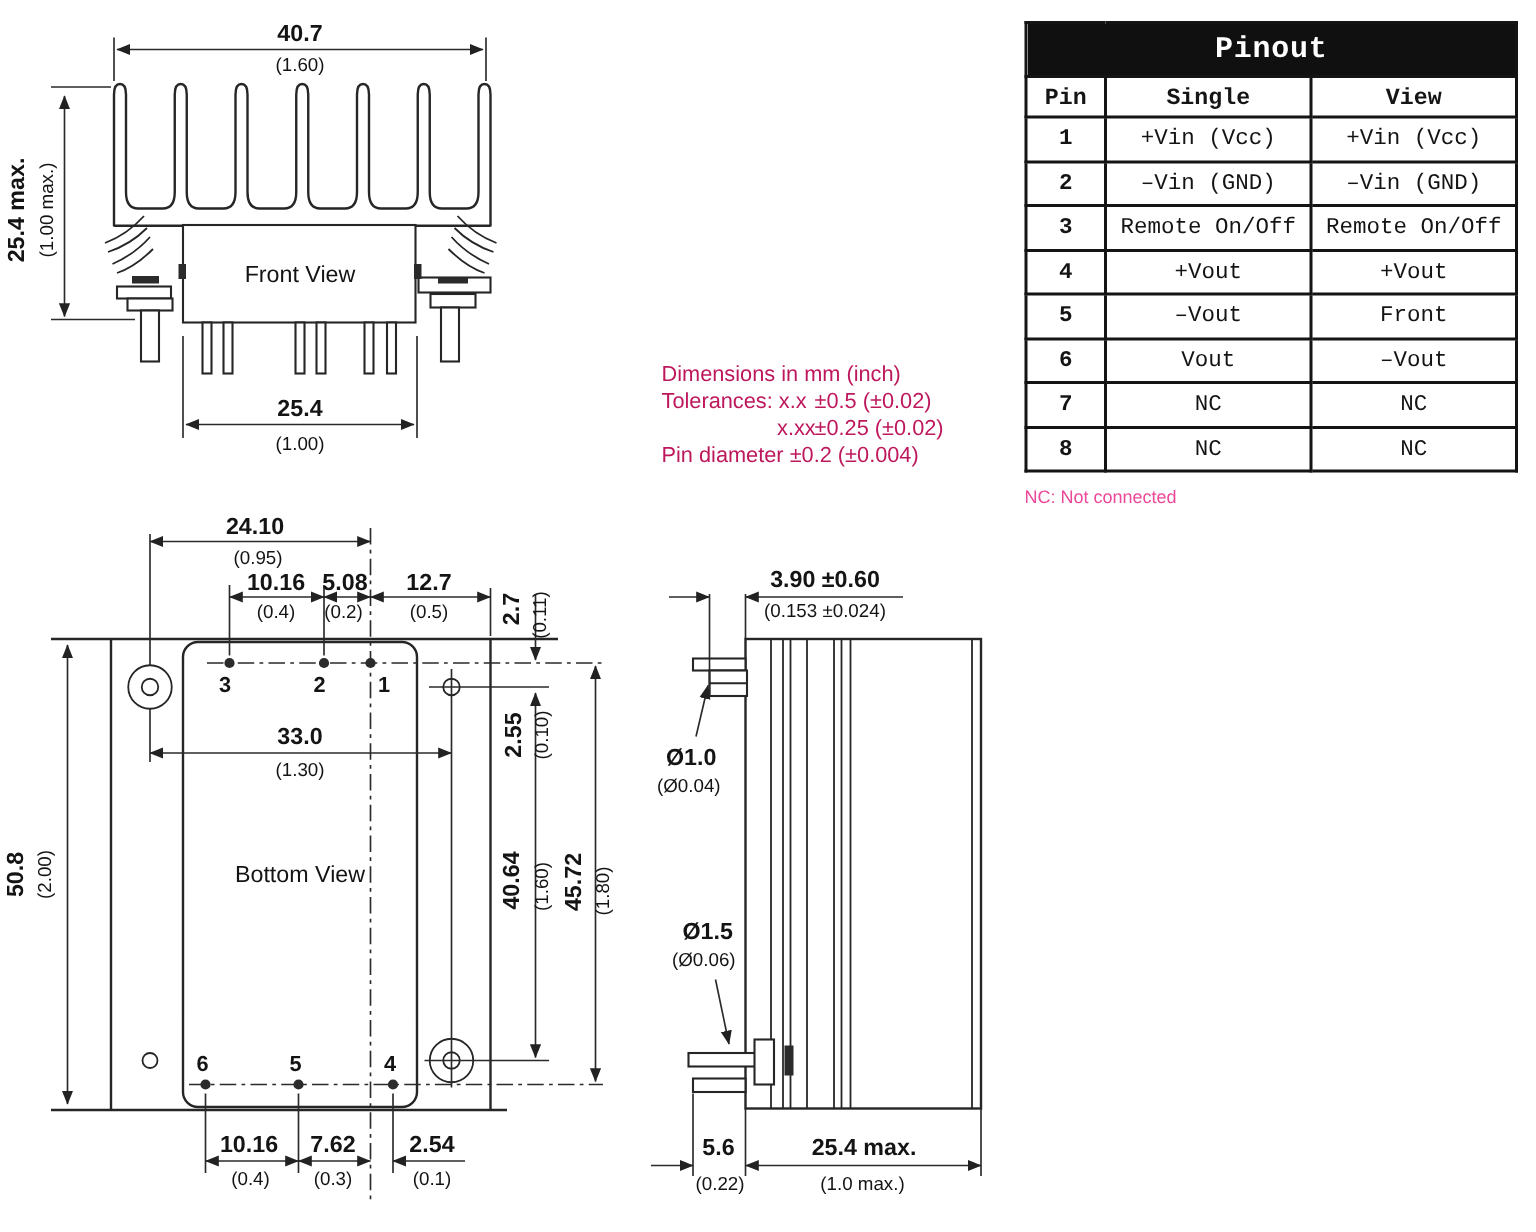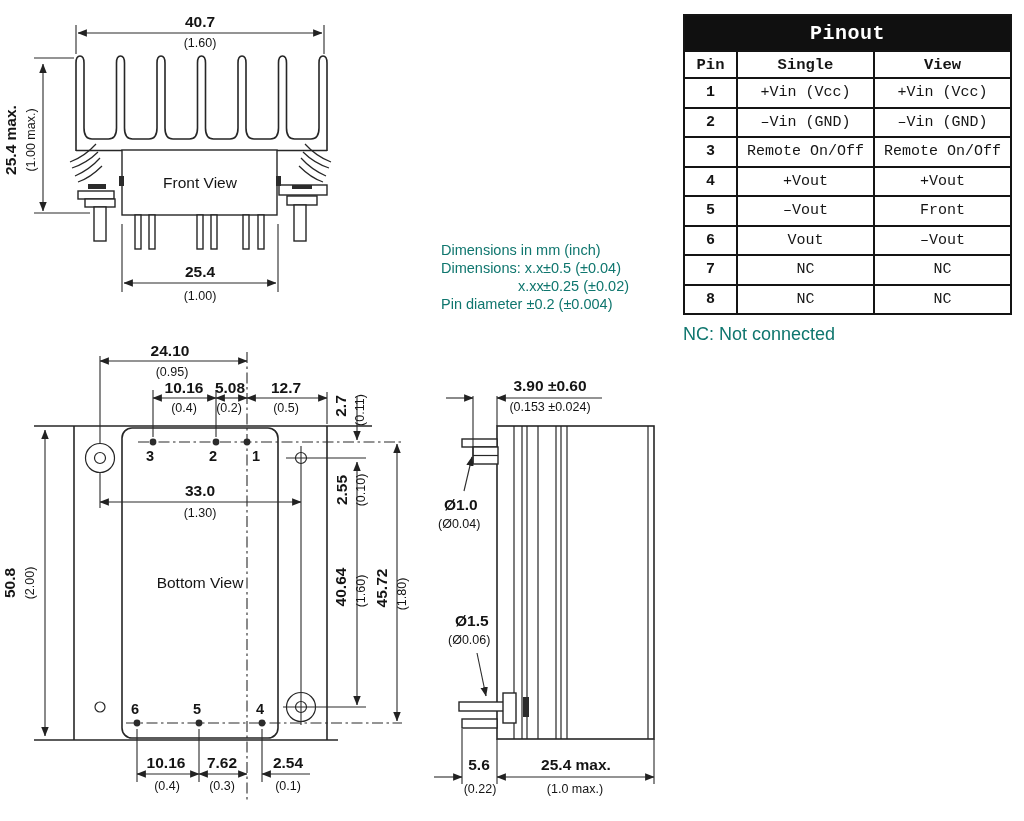--- a/index.html
+++ b/index.html
@@ -24,22 +24,22 @@
   
   #pinout{
     position:absolute;left:683px;top:14px;width:327px;
     border-collapse:collapse;text-align:center;table-layout:fixed;
     font-family:Liberation Mono, monospace;
   }
   #pinout th,#pinout td{border:2px solid #141414;overflow:hidden;white-space:nowrap;}
   #pinout .ttl{background:#101010;color:#ffffff;font-size:20px;font-weight:700;height:32px;letter-spacing:.5px;}
   #pinout .ch{font-size:15.5px;font-weight:700;height:23px;margin-left:32px;}
   #pinout td{font-size:15px;font-weight:400;height:25.5px;color:#141414;}
-  .note{position:absolute;font-size:14.5px;color:#0f766e;white-space:nowrap;}
-  #footnote{position:absolute;left:683px;top:324px;font-size:18px;color:#0f766e;}
+  .note{position:absolute;font-size:14.5px;color:#be185d;white-space:nowrap;}
+  #footnote{position:absolute;left:683px;top:324px;font-size:12px;color:#ec4899;}
 </style>
 </head>
 <body>
 
 <svg width="0" height="0" style="position:absolute">
   <defs>
     <marker id="ar" viewBox="0 0 10 10" refX="9.5" refY="5" markerWidth="8.5" markerHeight="8.5" orient="auto-start-reverse">
       <path d="M0,1 L10,5 L0,9 z" fill="#222"></path>
     </marker>
   </defs>
@@ -274,22 +274,22 @@
   <g>
     <line class="dl" x1="224" y1="379" x2="224" y2="424"></line>
     <line class="dl" x1="67" y1="417" x2="224" y2="417" marker-start="url(#ar)" marker-end="url(#ar)"></line>
     <text class="dm mid" x="146" y="410">25.4 max.</text>
     <text class="di mid" x="145" y="433">(1.0 max.)</text>
   </g>
 </svg>
 
 <div>
   <div class="note" style="left:441px;top:242px">Dimensions in mm (inch)</div>
-  <div class="note" style="left:441px;top:260px">Dimensions: x.x</div>
-  <div class="note" style="left:543px;top:260px">±0.5 (±0.04)</div>
+  <div class="note" style="left:441px;top:260px">Tolerances: x.x</div>
+  <div class="note" style="left:543px;top:260px">±0.5 (±0.02)</div>
   <div class="note" style="left:518px;top:278px">x.xx</div>
   <div class="note" style="left:543px;top:278px">±0.25 (±0.02)</div>
   <div class="note" style="left:441px;top:296px">Pin diameter ±0.2 (±0.004)</div>
 </div>
 
 <table id="pinout">
   <colgroup>
       <col style="width:53px">
       <col style="width:137px">
       <col style="width:137px">

